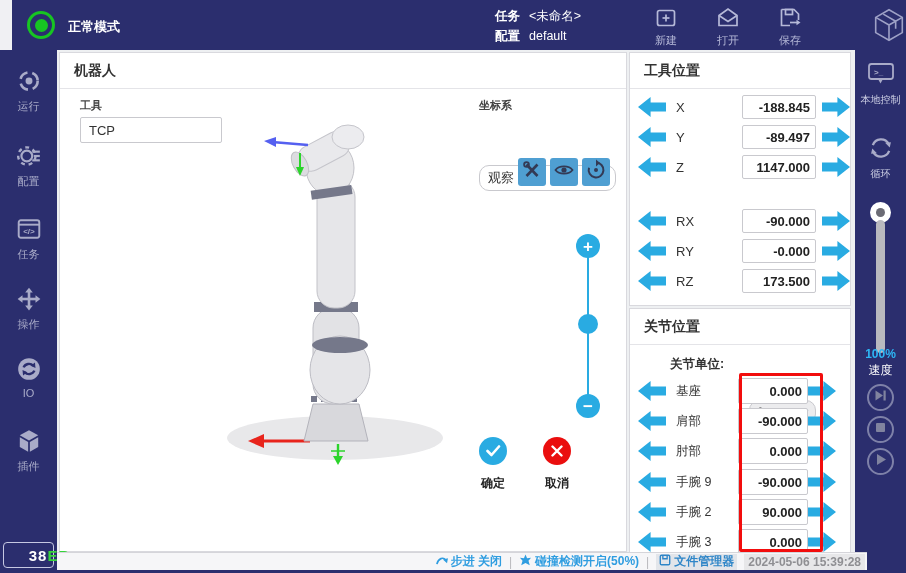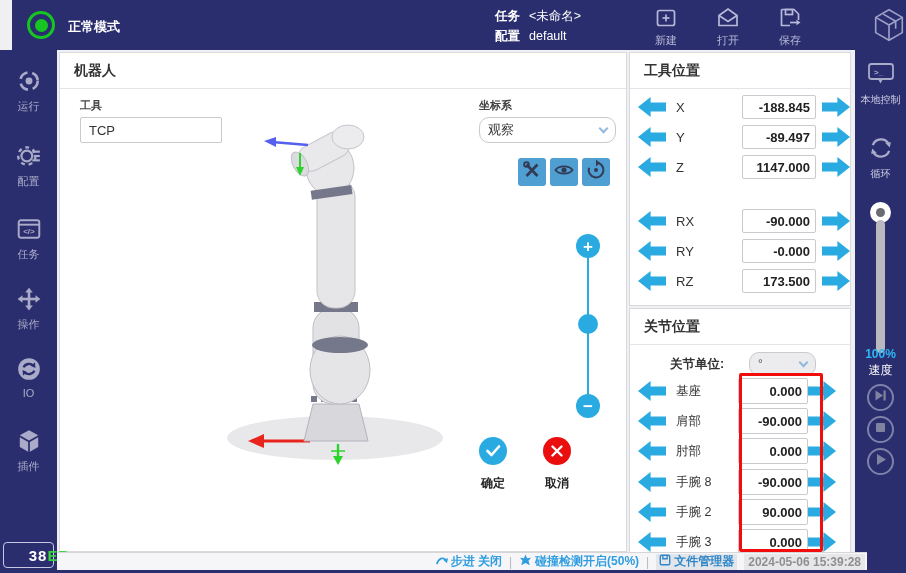--- a/index.html
+++ b/index.html
@@ -36,21 +36,21 @@
   .speed-val{position:absolute;left:0;width:51px;text-align:center;color:#2eb6f5;font-size:12px;font-weight:700;}
   .speed-lab{position:absolute;left:0;width:51px;text-align:center;color:#fff;font-size:12px;}
   .transport{position:absolute;left:12px;width:27px;height:27px;border:2px solid #7e81a8;border-radius:50%;display:flex;align-items:center;justify-content:center;cursor:pointer;}
   
   .main{position:absolute;left:57px;top:50px;width:798px;height:523px;background:#eef0f2;}
   .panel{position:absolute;background:#fff;border:1px solid #d9d9de;}
   .panel-title{font-size:14px;font-weight:700;color:#333;padding:9px 14px 8px;border-bottom:1px solid #e4e4e8;}
   .robot-panel{left:2px;top:2px;width:568px;height:500px;}
   .fld-label{position:absolute;font-size:11px;font-weight:700;color:#444;text-align:center;}
   .text-input{position:absolute;height:26px;border:1px solid #c9c9ce;border-radius:2px;background:#fff;font-family:inherit;font-size:13px;color:#333;padding:0 8px;}
-  .dropdown{position:absolute;height:26px;border:1px solid #c9c9ce;border-radius:10px;background:#fff;display:flex;align-items:center;font-size:13px;color:#333;padding:0 8px;cursor:pointer;}
+  .dropdown{position:absolute;height:26px;border:1px solid #c9c9ce;border-radius:10px;background:#fff;display:flex;align-items:center;font-size:13px;color:#333;padding:0 8px;cursor:pointer;margin-top:48px;}
   .chev{width:7px;height:7px;border-right:2px solid #8fb9dd;border-bottom:2px solid #8fb9dd;transform:rotate(45deg);margin-left:auto;margin-top:-3px;}
   .viewbtns{position:absolute;left:458px;top:105px;display:flex;gap:4px;}
   .viewbtn{width:28px;height:28px;background:#4f9fd2;border-radius:3px;display:flex;align-items:center;justify-content:center;cursor:pointer;}
   .robot-view{position:absolute;left:130px;top:55px;pointer-events:none;}
   .zoomctl{position:absolute;left:516px;top:181px;width:24px;}
   .zoombtn{position:absolute;left:0;width:24px;height:24px;border-radius:50%;background:#29abe2;color:#fff;display:flex;align-items:center;justify-content:center;font-size:17px;font-weight:700;cursor:pointer;line-height:1;}
   .zoomline{position:absolute;left:11px;top:22px;width:2px;height:142px;background:#29abe2;}
   .zoomknob{position:absolute;left:2px;top:80px;width:20px;height:20px;border-radius:50%;background:#29abe2;cursor:pointer;}
   .confirm-group{position:absolute;display:flex;flex-direction:column;align-items:center;gap:10px;cursor:pointer;width:58px;}
   .cg-circle{width:28px;height:28px;border-radius:50%;display:flex;align-items:center;justify-content:center;}
@@ -405,21 +405,21 @@
         <div class="arrow right"></div>
       </div>
       <div class="jrow" style="top:129px">
         <div class="arrow left"></div>
         <div class="lab">肘部</div>
         <input class="num-input" value="0.000" style="">
         <div class="arrow right"></div>
       </div>
       <div class="jrow" style="top:160px">
         <div class="arrow left"></div>
-        <div class="lab">手腕 8</div>
+        <div class="lab">手腕 9</div>
         <input class="num-input" value="-90.000" style="">
         <div class="arrow right"></div>
       </div>
       <div class="jrow" style="top:190px">
         <div class="arrow left"></div>
         <div class="lab">手腕 2</div>
         <input class="num-input" value="90.000" style="">
         <div class="arrow right"></div>
       </div>
       <div class="jrow" style="top:220px">

